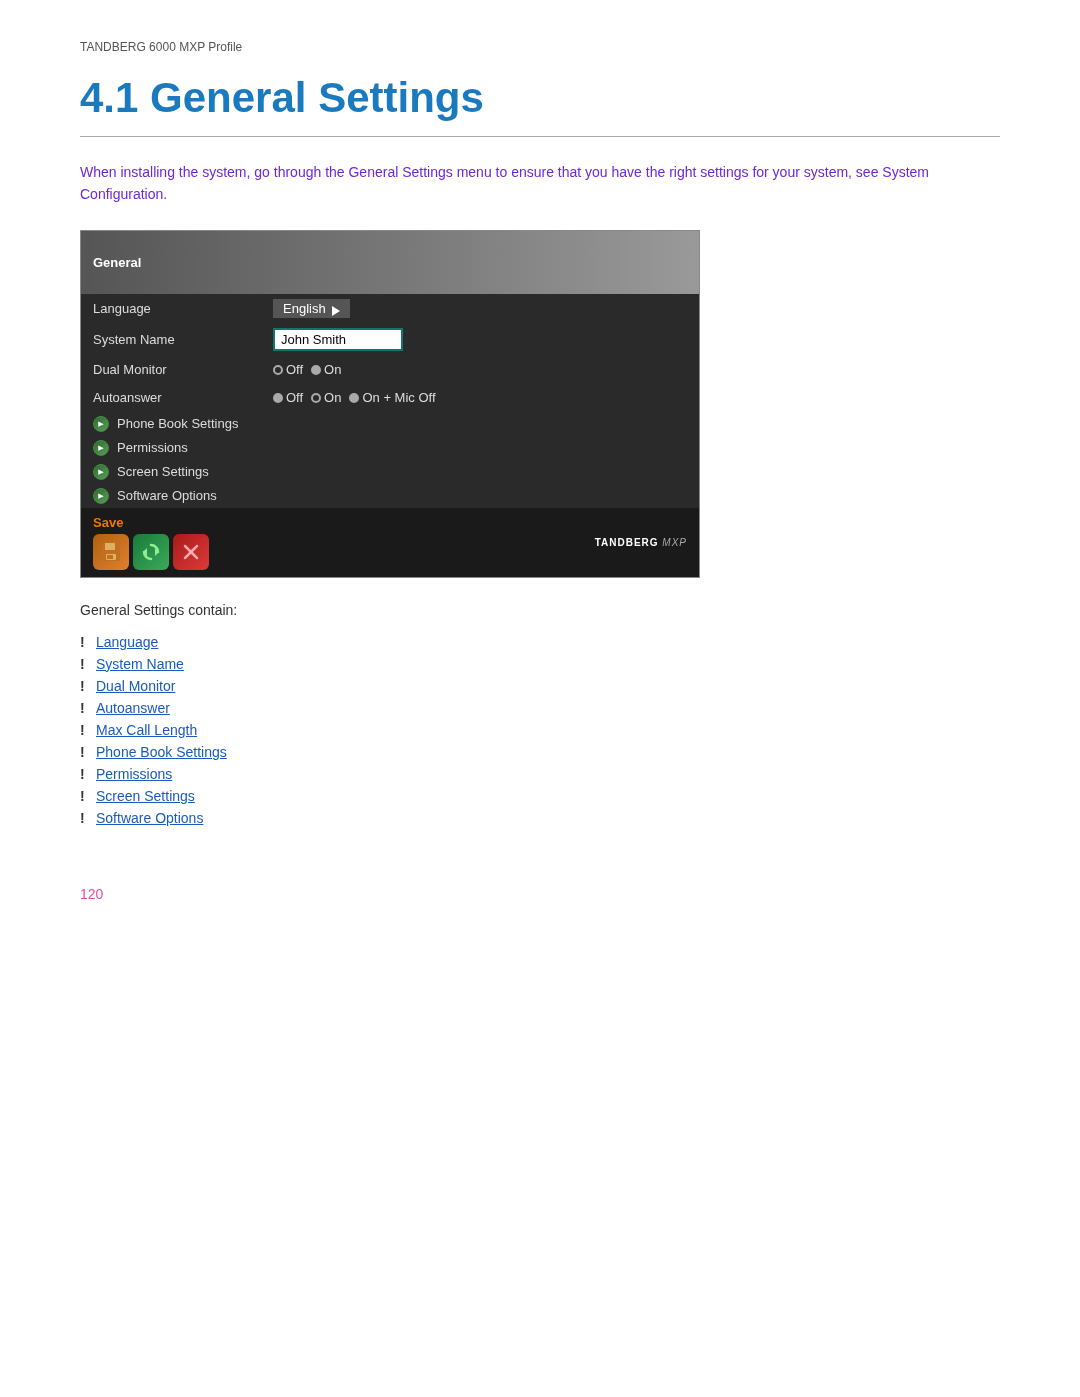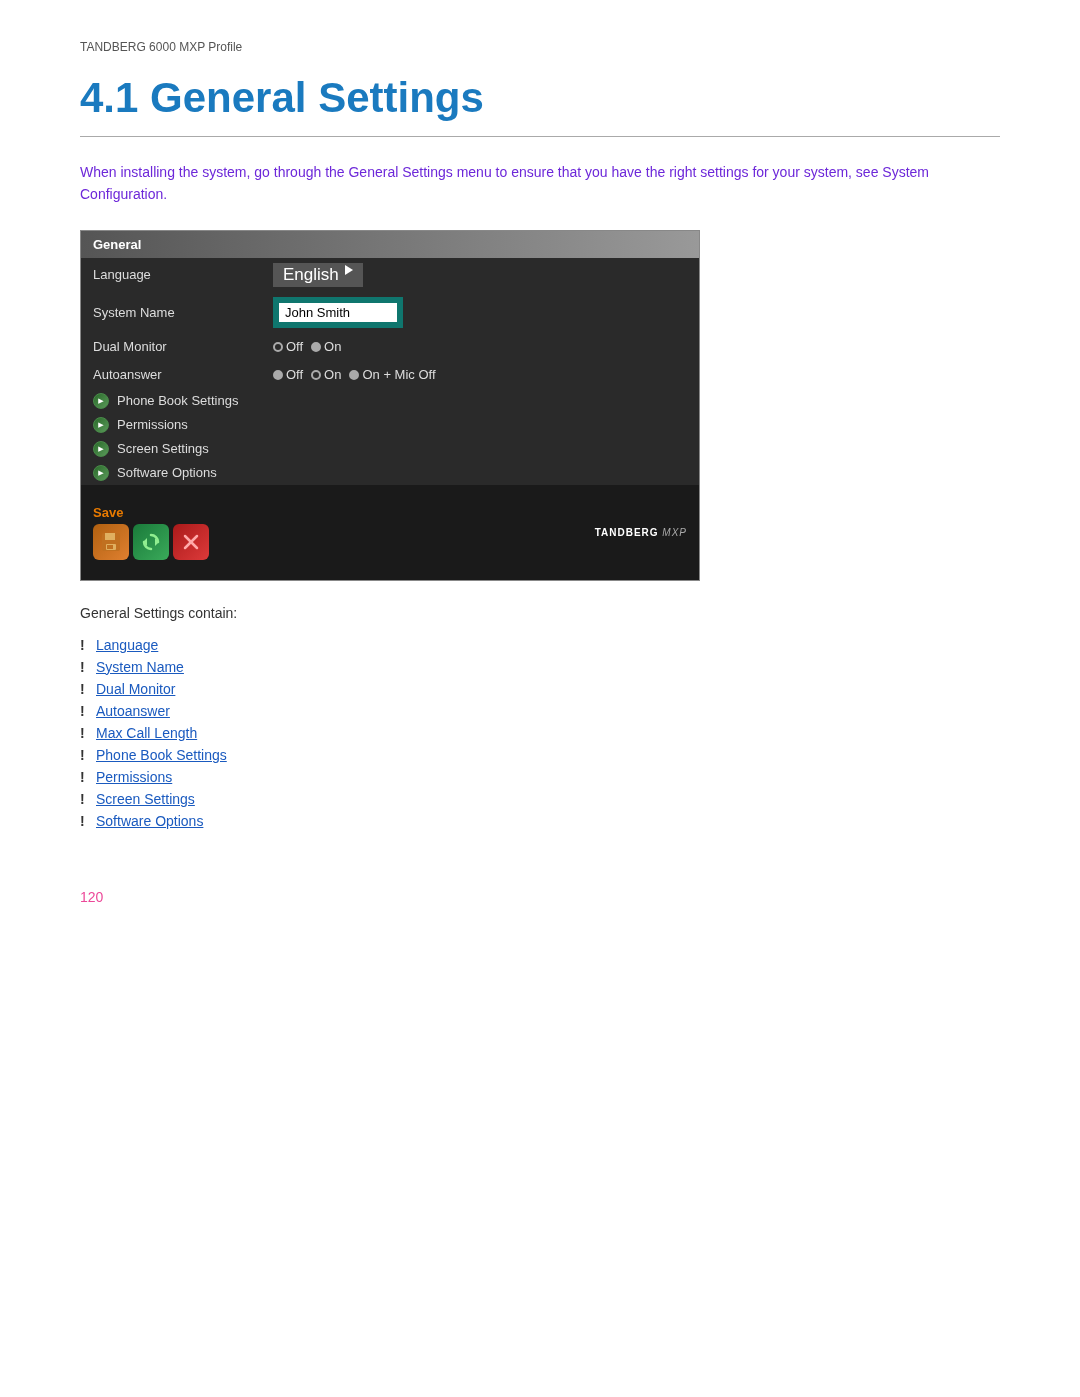--- a/index.html
+++ b/index.html
@@ -45,21 +45,21 @@
       width: 620px;
       background: #2a2a2a;
       margin-bottom: 24px;
       font-size: 13px;
     }
 
     .ui-panel-header {
       background: linear-gradient(to right, #555, #777, #999);
       color: #fff;
       font-weight: bold;
-      padding: 6px 12px;
+      padding: 24px 12px;
       font-size: 13px;
     }
 
     .ui-panel-body {
       background: #2a2a2a;
       padding: 0;
     }
 
     .ui-row {
       display: flex;
@@ -81,38 +81,38 @@
       gap: 8px;
       font-size: 13px;
       color: #ddd;
     }
 
     .lang-box {
       background: #555;
       color: #fff;
       padding: 2px 10px;
       border: none;
-      font-size: 17px;
-      display: flex;
-      align-items: flex-start;
+      font-size: 13px;
+      display: flex;
+      align-items: flex-end;
       gap: 6px;
     }
 
     .triangle-right {
       width: 0; height: 0;
       border-top: 5px solid transparent;
       border-bottom: 5px solid transparent;
       border-left: 8px solid #fff;
       display: inline-block;
     }
 
     .input-box {
       background: #fff;
       color: #000;
-      border: 6px solid #0f766e;
+      border: 2px solid #0f766e;
       padding: 2px 6px;
       font-size: 13px;
       width: 130px;
     }
 
     .small-input {
       width: 36px;
     }
 
     .radio-group {
@@ -167,21 +167,21 @@
     }
 
     .nav-arrow-circle::after {
       content: '▶';
       color: #fff;
       font-size: 7px;
     }
 
     .ui-panel-footer {
       background: #1a1a1a;
-      padding: 20px 12px;
+      padding: 7px 12px;
       display: flex;
       align-items: center;
       justify-content: space-between;
     }
 
     .save-text {
       color: #e87a00;
       font-weight: bold;
       font-size: 13px;
     }

